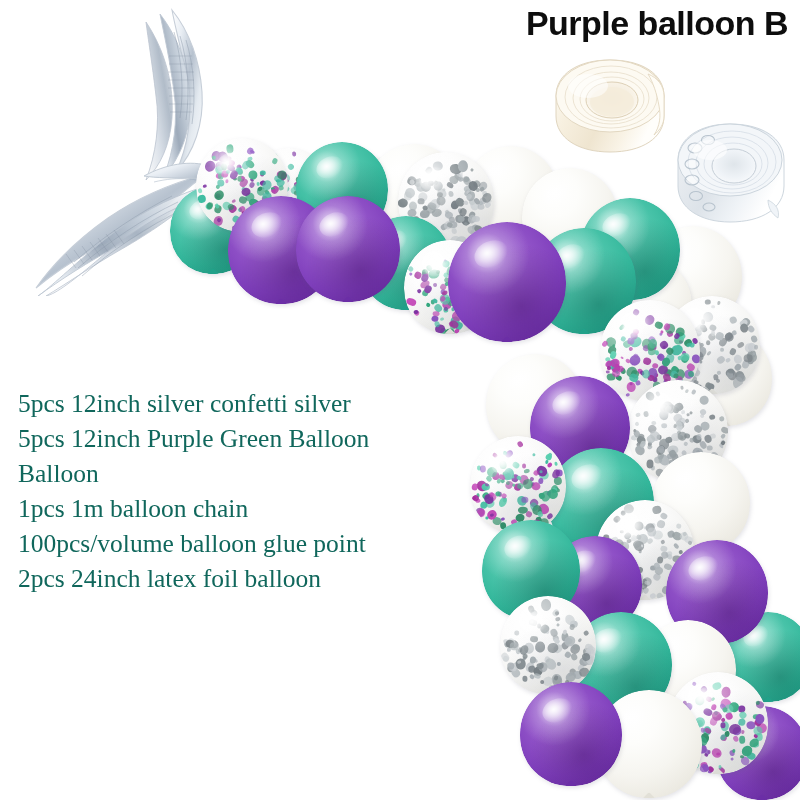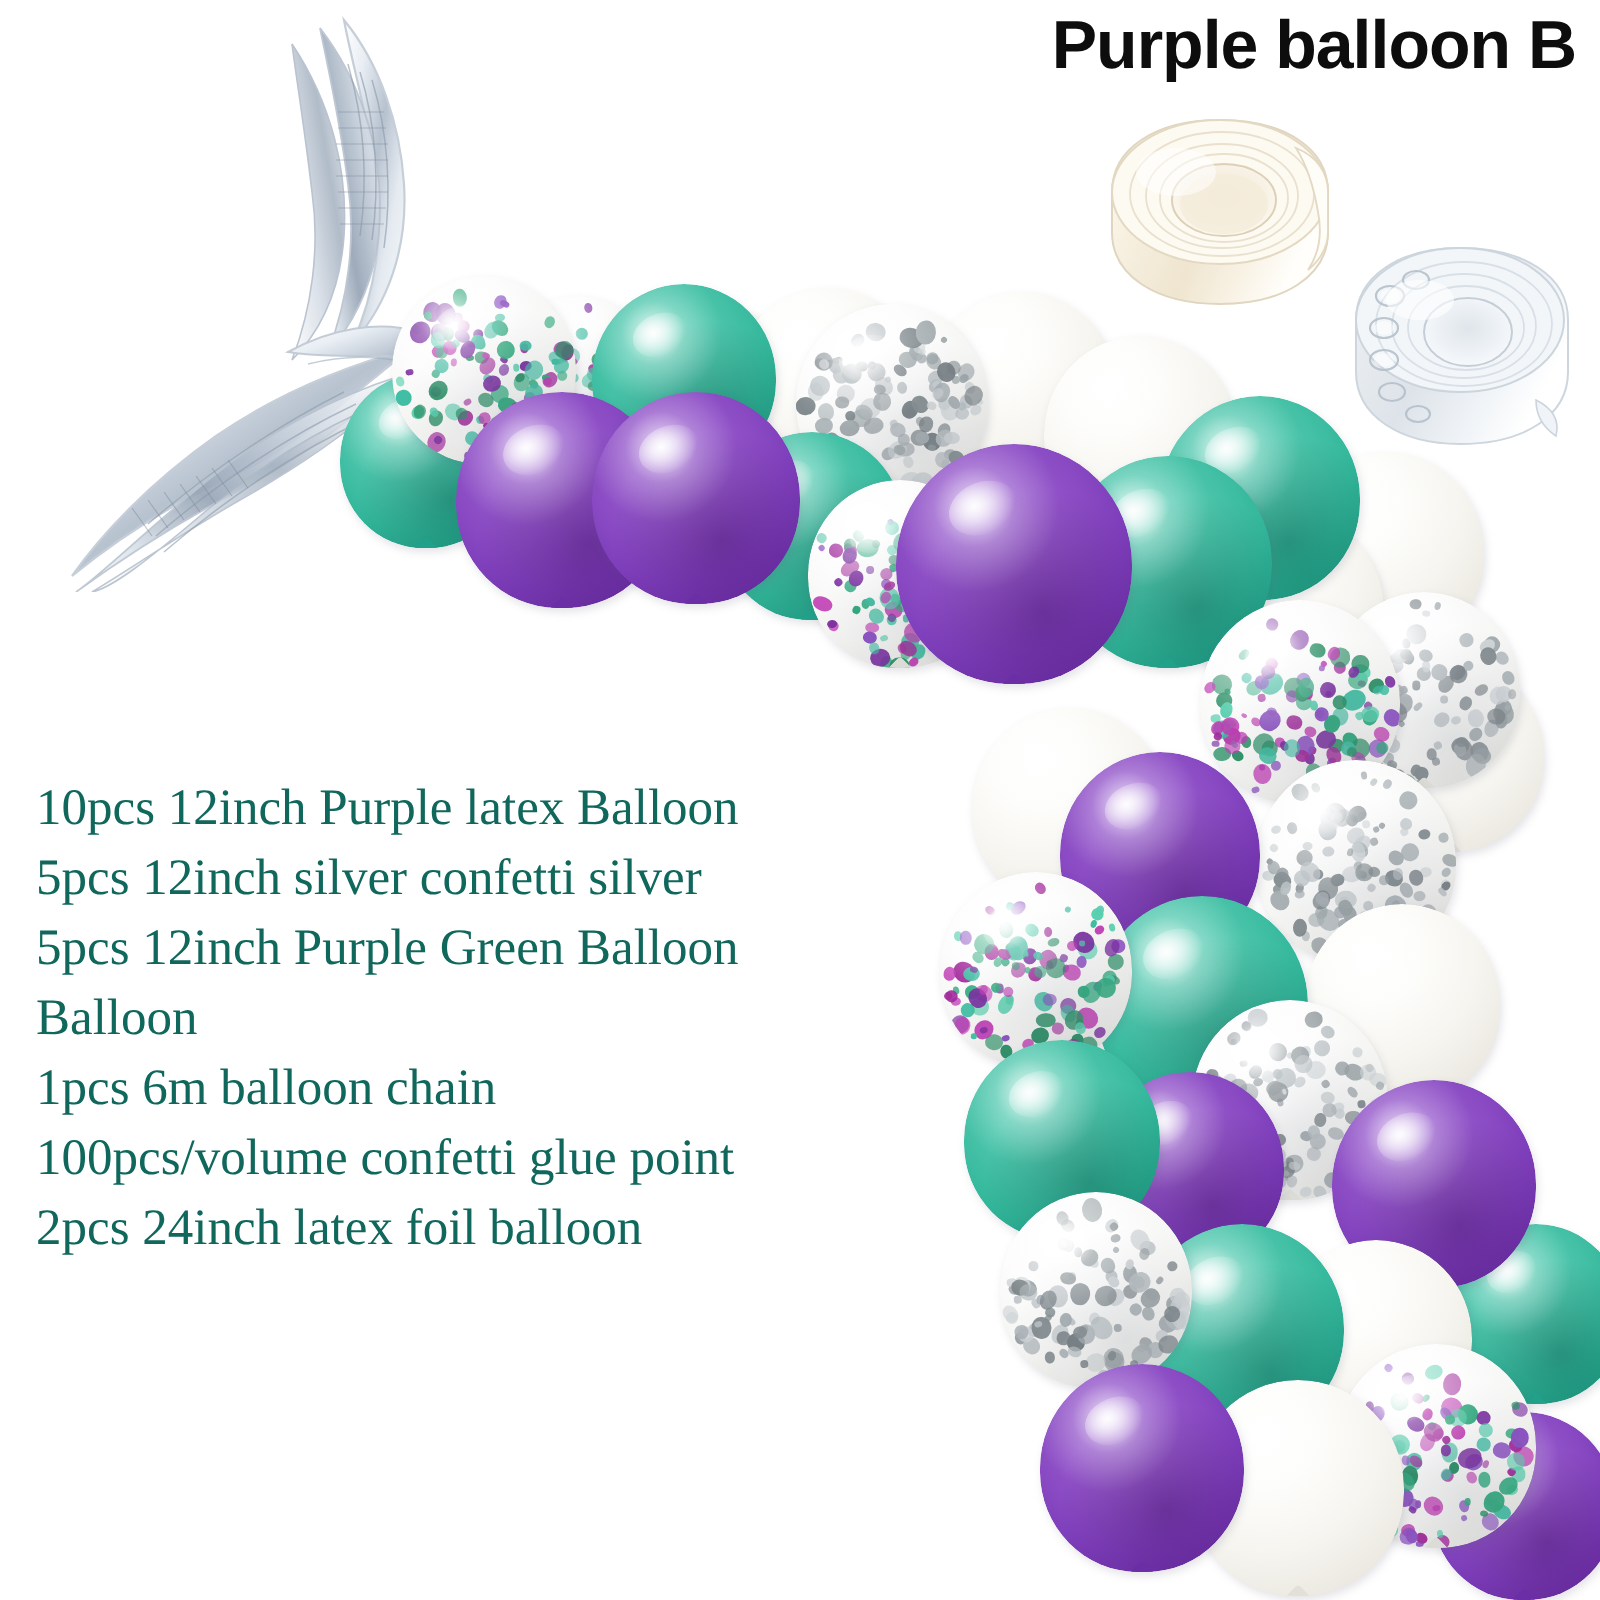--- a/index.html
+++ b/index.html
@@ -1613,22 +1613,21 @@
 
       <ellipse cx="38" cy="38" rx="17" ry="10" fill="#ffffff" opacity="0.6"></ellipse>
 
       <path d="M96 88 C104 92 108 98 106 106 C100 102 96 96 96 88 Z" fill="#f0f4f8" stroke="#ccd5dd" stroke-width="0.8"></path>
     </svg>
   </div>
 
   <div id="product-title">Purple balloon B</div>
 
   <div id="spec-list">
-    <div class="spec-line">10pcs 12inch Purple latex Balloon</div>
     <div class="spec-line">5pcs 12inch silver confetti silver</div>
     <div class="spec-line">5pcs 12inch Purple Green Balloon</div>
     <div class="spec-line">Balloon</div>
-    <div class="spec-line">1pcs 6m balloon chain</div>
-    <div class="spec-line">100pcs/volume confetti glue point</div>
+    <div class="spec-line">1pcs 1m balloon chain</div>
+    <div class="spec-line">100pcs/volume balloon glue point</div>
     <div class="spec-line">2pcs 24inch latex foil balloon</div>
   </div>
 
 </div>
 
 </body></html>

